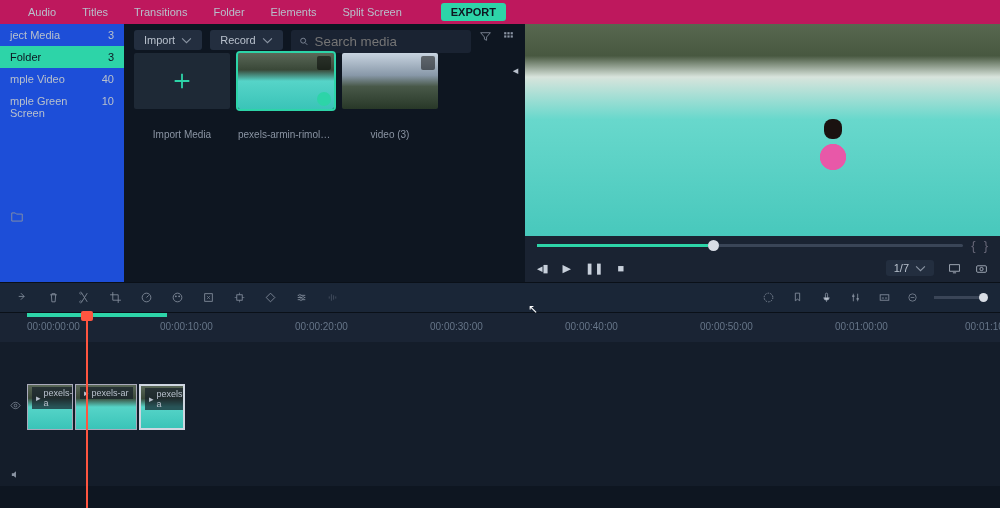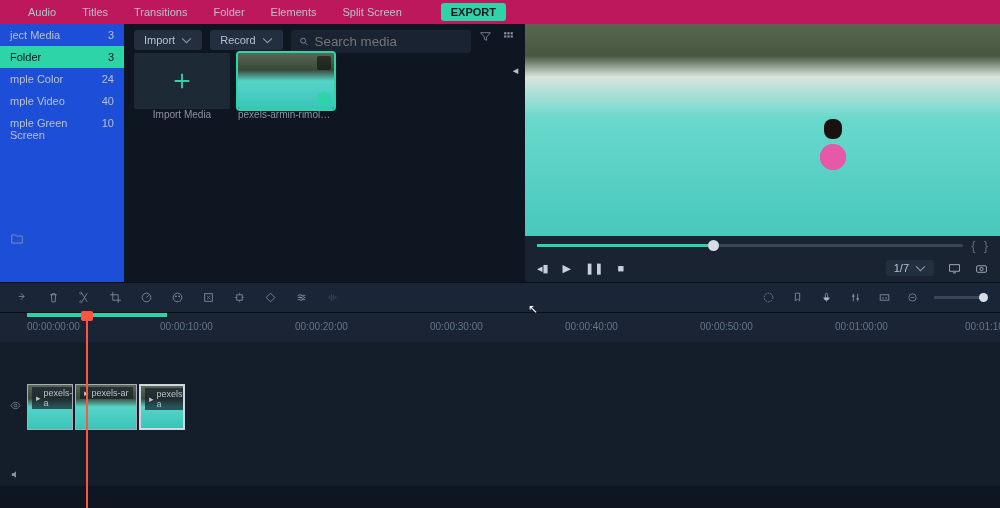--- a/index.html
+++ b/index.html
@@ -17,21 +17,21 @@
 .media-toolbar{display:flex;gap:8px;align-items:flex-start;margin-bottom:0}
 .dropdown{display:flex;align-items:center;gap:6px;background:#232e3f;padding:4px 10px;border-radius:3px;cursor:pointer}
 .searchbox{display:flex;align-items:center;gap:6px;background:#1a2332;padding:4px 8px;border-radius:3px;flex:1;max-width:180px}
 .searchbox input{background:transparent;border:none;color:#b8c0cc;outline:none;width:100%}
 .tool-icons{display:flex;gap:10px;margin-left:auto}
 .thumb-grid{display:flex;flex-wrap:wrap;gap:8px}
 .thumb{width:96px}
 .thumb-box{width:96px;height:56px;background:#2a3547;border-radius:2px;position:relative;overflow:hidden}
 .thumb-box.add{display:flex;align-items:center;justify-content:center;background:#1e2936}
 .thumb-box.selected{outline:2px solid #2dd4a8}
-.thumb-label{font-size:10px;margin-top:0;color:#8a94a3;text-align:center;white-space:nowrap;overflow:hidden;text-overflow:ellipsis}
+.thumb-label{font-size:10px;margin-top:20px;color:#8a94a3;text-align:center;white-space:nowrap;overflow:hidden;text-overflow:ellipsis}
 .media-icon{position:absolute;top:3px;right:3px;width:14px;height:14px;background:rgba(0,0,0,.5);border-radius:2px}
 .check-icon{position:absolute;bottom:3px;right:3px;width:14px;height:14px;background:#2dd4a8;border-radius:7px}
 .collapse-handle{position:absolute;right:2px;top:40px;writing-mode:vertical-lr}
 .preview{width:475px;background:#000;display:flex;flex-direction:column}
 .preview-video{flex:1;position:relative;overflow:hidden}
 .progress-bar{height:18px;display:flex;align-items:center;padding:0 12px;gap:8px;background:#1a2332}
 .progress-track{flex:1;height:3px;background:#3a4557;position:relative;border-radius:2px}
 .progress-fill{position:absolute;left:0;height:100%;background:#2dd4a8;width:40%}
 .progress-handle{position:absolute;left:40%;top:-4px;width:11px;height:11px;background:#d8dde5;border-radius:50%}
 .bracket{color:#667;font-size:13px}
@@ -82,24 +82,20 @@
   <div class="sidebar">
     <div class="sidebar-item">
         <span>ject Media</span>
         <span>3</span>
       </div>
     <div class="sidebar-item active">
         <span>Folder</span>
         <span>3</span>
       </div>
     <div class="sidebar-item">
-        <span>mple Color</span>
-        <span>24</span>
-      </div>
-    <div class="sidebar-item">
         <span>mple Video</span>
         <span>40</span>
       </div>
     <div class="sidebar-item">
         <span>mple Green Screen</span>
         <span>10</span>
       </div>
     <div class="sidebar-footer"><svg viewBox="0 0 24 24" class="ico">
           <path d="M3 5h6l2 2h10v12H3z" fill="none" stroke="#8a94a3" stroke-width="1.5"></path>
         </svg></div>
@@ -150,20 +146,26 @@
             </svg>
           </div>
         <div class="thumb-label">Import Media</div>
       </div>
       <div class="thumb">
         <div class="thumb-box pool1 selected">
             <div class="media-icon"></div>
             <div class="check-icon"></div>
           </div>
         <div class="thumb-label">pexels-armin-rimoldi-...</div>
+      </div>
+      <div class="thumb">
+        <div class="thumb-box mountain">
+            <div class="media-icon"></div>
+          </div>
+        <div class="thumb-label">video (3)</div>
       </div>
     </div>
   </div>
 
   <div class="preview">
     <div class="preview-video pool-big">
         <div class="swimmer"></div>
       </div>
     <div class="progress-bar">
       <div class="progress-track">

